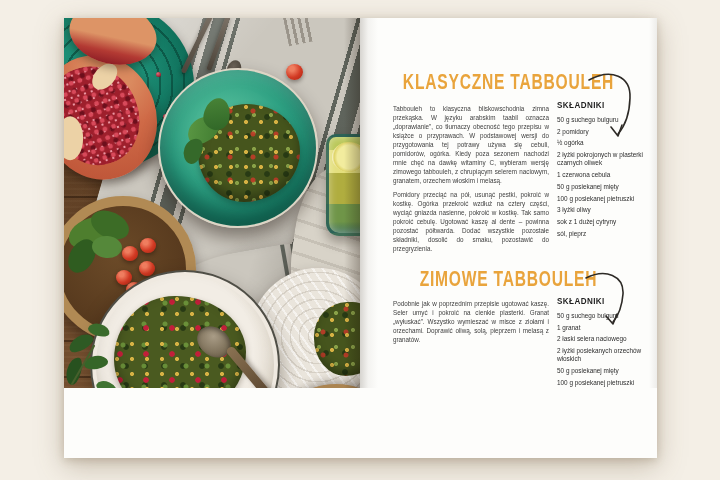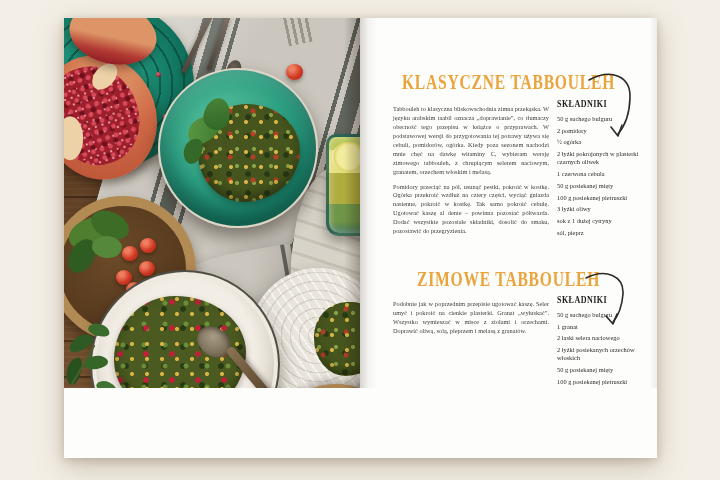--- a/index.html
+++ b/index.html
@@ -1,20 +1,20 @@
 <!DOCTYPE html>
 <html><head>
 <meta charset="utf-8">
 <style>
   html,body{margin:0;padding:0;}
   body{width:720px;height:480px;overflow:hidden;background:#f4efe6;font-family:"Liberation Sans",sans-serif;}
   .stage{position:relative;width:720px;height:480px;}
   .book{position:absolute;left:64px;top:18px;width:593px;height:440px;background:#fdfdfb;
         box-shadow:0 8px 26px rgba(115,95,65,.35),0 2px 8px rgba(115,95,65,.25);}
-  .page{position:absolute;top:0;height:370px;overflow:hidden;font-family:Liberation Serif, serif;}
+  .page{position:absolute;top:0;height:370px;overflow:hidden;}
   
   .photo{left:0;width:296px;background:#7d5634;}
   .photo .abs{position:absolute;}
   .wood{inset:0;background-color:#7d5634;background-image:
       radial-gradient(ellipse at 18% 10%, rgba(30,16,6,.55), transparent 45%),
       radial-gradient(ellipse at 88% 96%, rgba(35,18,6,.40), transparent 50%),
       linear-gradient(100deg, rgba(50,28,12,.35), transparent 30%, rgba(255,205,140,.10) 55%, rgba(45,24,10,.35) 95%),
       repeating-linear-gradient(180deg, transparent 0 34px, rgba(28,14,5,.45) 34px 36px),
       repeating-linear-gradient(0deg, rgba(255,220,170,.05) 0 2px, transparent 2px 6px);}
   .cloth{background-color:#cbc7be;background-image:

